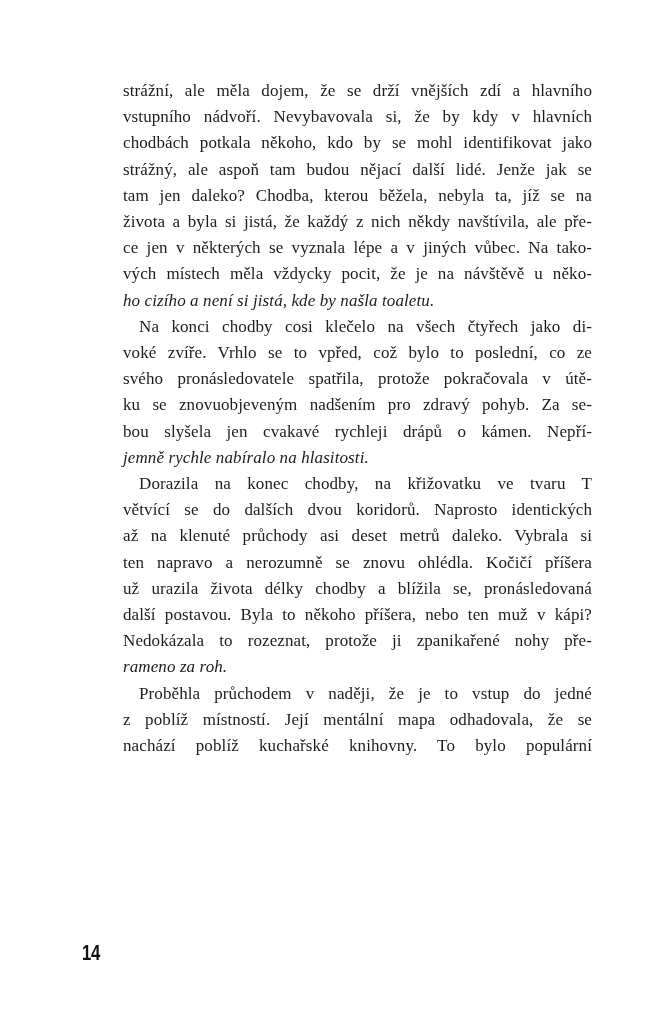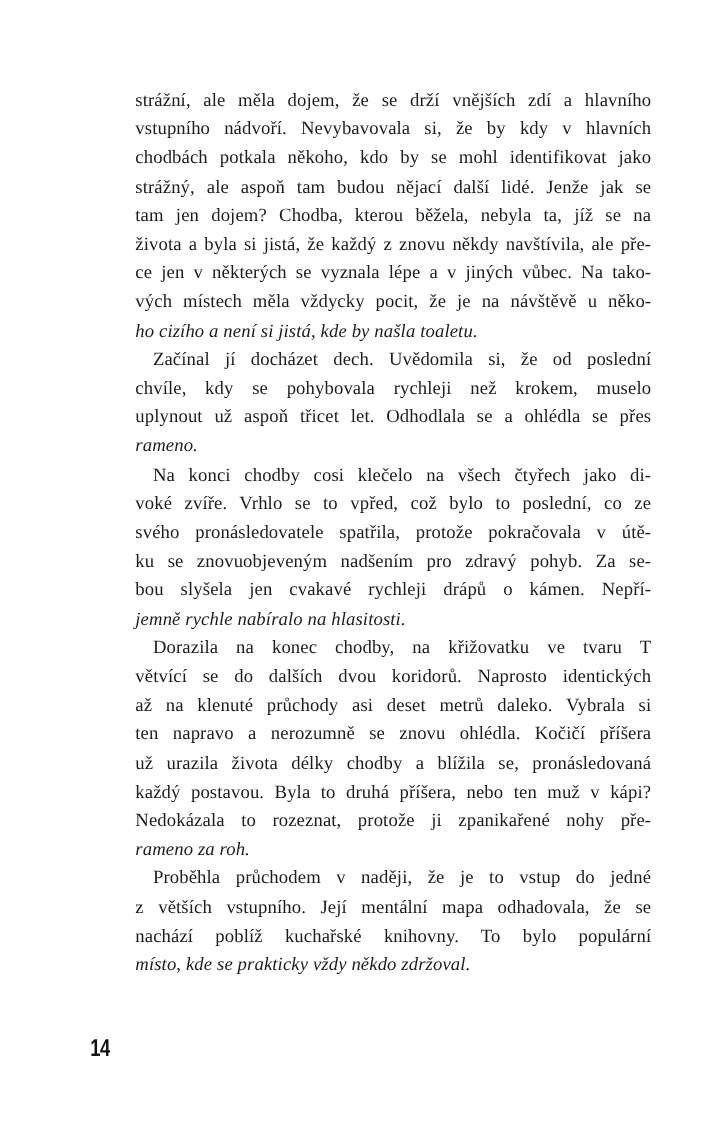--- a/index.html
+++ b/index.html
@@ -56,51 +56,44 @@
 </head>
 <body>
 
 <div class="page">
   <div class="textblock">
       <div class="para">
         <div class="line">strážní, ale měla dojem, že se drží vnějších zdí a hlavního</div>
         <div class="line">vstupního nádvoří. Nevybavovala si, že by kdy v hlavních</div>
         <div class="line">chodbách potkala někoho, kdo by se mohl identifikovat jako</div>
         <div class="line">strážný, ale aspoň tam budou nějací další lidé. Jenže jak se</div>
-        <div class="line">tam jen dojem? Chodba, kterou běžela, nebyla ta, jíž se na</div>
-        <div class="line">života a byla si jistá, že každý z znovu někdy navštívila, ale pře-</div>
+        <div class="line">tam jen daleko? Chodba, kterou běžela, nebyla ta, jíž se na</div>
+        <div class="line">života a byla si jistá, že každý z nich někdy navštívila, ale pře-</div>
         <div class="line">ce jen v některých se vyznala lépe a v jiných vůbec. Na tako-</div>
         <div class="line">vých místech měla vždycky pocit, že je na návštěvě u něko-</div>
         <div class="line last">ho cizího a není si jistá, kde by našla toaletu.</div>
-      </div>
-      <div class="para indent">
-        <div class="line">Začínal jí docházet dech. Uvědomila si, že od poslední</div>
-        <div class="line">chvíle, kdy se pohybovala rychleji než krokem, muselo</div>
-        <div class="line">uplynout už aspoň třicet let. Odhodlala se a ohlédla se přes</div>
-        <div class="line last">rameno.</div>
       </div>
       <div class="para indent">
         <div class="line">Na konci chodby cosi klečelo na všech čtyřech jako di-</div>
         <div class="line">voké zvíře. Vrhlo se to vpřed, což bylo to poslední, co ze</div>
         <div class="line">svého pronásledovatele spatřila, protože pokračovala v útě-</div>
         <div class="line">ku se znovuobjeveným nadšením pro zdravý pohyb. Za se-</div>
         <div class="line">bou slyšela jen cvakavé rychleji drápů o kámen. Nepří-</div>
         <div class="line last">jemně rychle nabíralo na hlasitosti.</div>
       </div>
       <div class="para indent">
         <div class="line">Dorazila na konec chodby, na křižovatku ve tvaru T</div>
         <div class="line">větvící se do dalších dvou koridorů. Naprosto identických</div>
         <div class="line">až na klenuté průchody asi deset metrů daleko. Vybrala si</div>
         <div class="line">ten napravo a nerozumně se znovu ohlédla. Kočičí příšera</div>
         <div class="line">už urazila života délky chodby a blížila se, pronásledovaná</div>
-        <div class="line">každý postavou. Byla to druhá příšera, nebo ten muž v kápi?</div>
+        <div class="line">další postavou. Byla to někoho příšera, nebo ten muž v kápi?</div>
         <div class="line">Nedokázala to rozeznat, protože ji zpanikařené nohy pře-</div>
         <div class="line last">rameno za roh.</div>
       </div>
       <div class="para indent">
         <div class="line">Proběhla průchodem v naději, že je to vstup do jedné</div>
-        <div class="line">z větších vstupního. Její mentální mapa odhadovala, že se</div>
+        <div class="line">z poblíž místností. Její mentální mapa odhadovala, že se</div>
         <div class="line">nachází poblíž kuchařské knihovny. To bylo populární</div>
-        <div class="line last">místo, kde se prakticky vždy někdo zdržoval.</div>
       </div>
     </div>
   <div class="pagenum">14</div>
 </div>
 
 </body></html>

